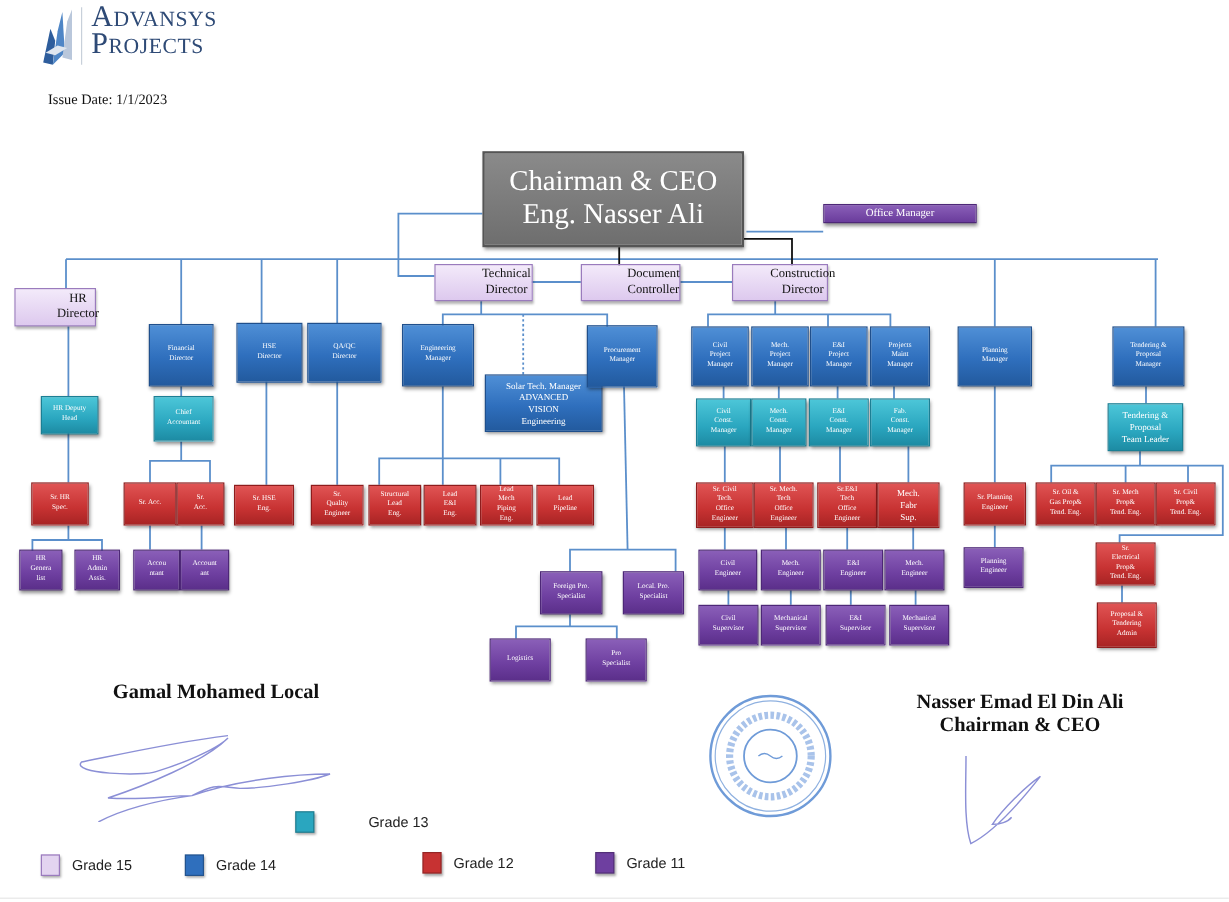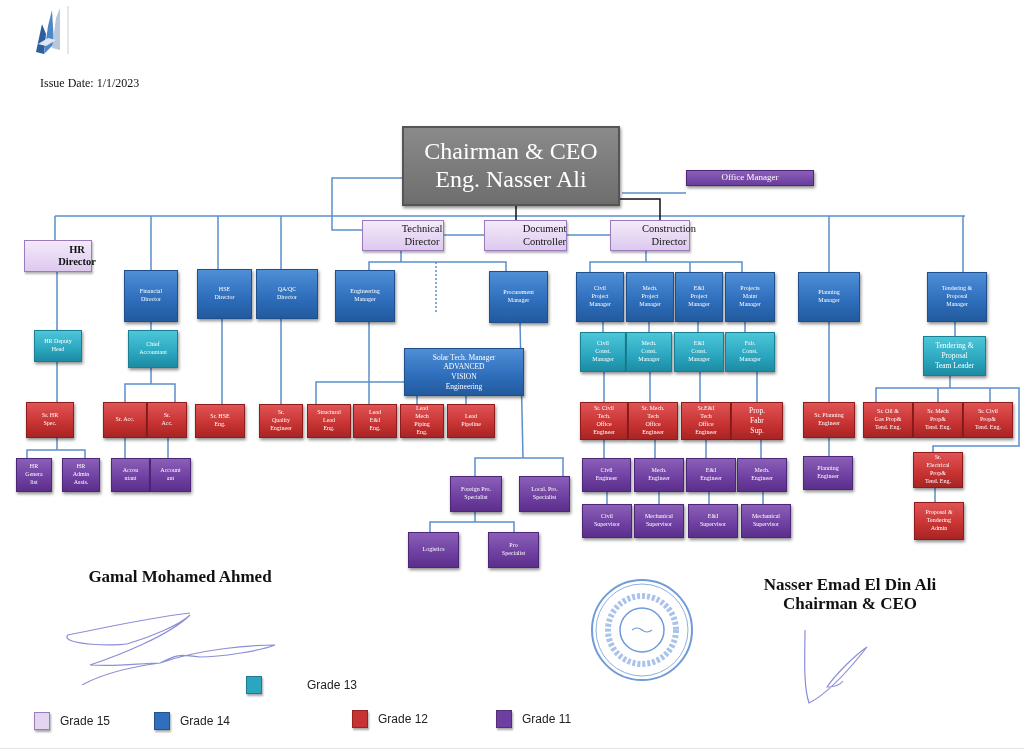--- a/index.html
+++ b/index.html
@@ -28,20 +28,24 @@
 <body>
 
 <div class="abs logo">
   <svg width="40" height="52" viewBox="0 0 40 52">
     <polygon points="6,48 12,20 16,30 14,50" fill="#2e5d9c"></polygon>
     <polygon points="14,50 18,22 22,6 24,40" fill="#4f86c6"></polygon>
     <polygon points="22,44 26,14 30,4 30,46" fill="#b9c7db"></polygon>
     <polygon points="8,40 18,34 26,36 16,42" fill="#dfe6ef"></polygon>
     <line x1="38" y1="2" x2="38" y2="50" stroke="#c8d0da" stroke-width="1"></line>
   </svg>
+  <div class="logo-text">
+    <span>Advansys</span>
+    <span>Projects</span>
+  </div>
 </div>
 <div class="abs issue">Issue Date: 1/1/2023</div>
 
 <svg class="lines" width="1024" height="752">
   <g stroke="#5b8fcb" stroke-width="1.5" fill="none">
 
     <line x1="55" y1="216" x2="965" y2="216"></line>
     <line x1="55" y1="216" x2="55" y2="240"></line>
     <line x1="151" y1="216" x2="151" y2="270"></line>
     <line x1="218" y1="216" x2="218" y2="270"></line>
@@ -123,31 +127,31 @@
 <div id="nodes">
     <div class="node ceo" style="left: 402px; top: 126px; width: 218px; height: 80px;">Chairman &amp; CEO
 Eng. Nasser Ali</div>
     <div class="node office" style="left: 686px; top: 170px; width: 128px; height: 16px;">Office Manager</div>
     <div class="node g15" style="left: 362px; top: 220px; width: 82px; height: 31px;">Technical
 Director</div>
     <div class="node g15" style="left: 484px; top: 220px; width: 83px; height: 31px;">Document
 Controller</div>
     <div class="node g15" style="left: 610px; top: 220px; width: 80px; height: 31px;">Construction
 Director</div>
-    <div class="node g15" style="left: 24px; top: 240px; width: 68px; height: 32px; font-weight: bold;">HR
+    <div class="node g15" style="left: 12px; top: 240px; width: 68px; height: 32px;">HR
 Director</div>
     <div class="node g14" style="left: 124px; top: 270px; width: 54px; height: 52px;">Financial
 Director</div>
     <div class="node g14" style="left: 197px; top: 269px; width: 55px; height: 50px;">HSE
 Director</div>
     <div class="node g14" style="left: 256px; top: 269px; width: 62px; height: 50px;">QA/QC
 Director</div>
     <div class="node g14" style="left: 335px; top: 270px; width: 60px; height: 52px;">Engineering
 Manager</div>
-    <div class="node g14 big" style="left: 404px; top: 312px; width: 120px; height: 48px; margin-top: 36px;">Solar Tech. Manager
+    <div class="node g14 big" style="left: 404px; top: 312px; width: 98px; height: 48px;">Solar Tech. Manager
 ADVANCED
 VISION
 Engineering</div>
     <div class="node g14" style="left: 489px; top: 271px; width: 59px; height: 52px;">Procurement
 Manager</div>
     <div class="node g14" style="left: 576px; top: 272px; width: 48px; height: 50px;">Civil
 Project
 Manager</div>
     <div class="node g14" style="left: 626px; top: 272px; width: 48px; height: 50px;">Mech.
 Project
@@ -209,21 +213,21 @@
 Office
 Engineer</div>
     <div class="node g12" style="left: 628px; top: 402px; width: 50px; height: 38px;">Sr. Mech.
 Tech
 Office
 Engineer</div>
     <div class="node g12" style="left: 681px; top: 402px; width: 50px; height: 38px;">Sr.E&amp;I
 Tech
 Office
 Engineer</div>
-    <div class="node g12 big" style="left: 731px; top: 402px; width: 52px; height: 38px;">Prop.
+    <div class="node g12 big" style="left: 731px; top: 402px; width: 52px; height: 38px;">Mech.
 Fabr
 Sup.</div>
     <div class="node g12" style="left: 803px; top: 402px; width: 52px; height: 36px;">Sr. Planning
 Engineer</div>
     <div class="node g12" style="left: 863px; top: 402px; width: 50px; height: 36px;">Sr. Oil &amp;
 Gas Prop&amp;
 Tend. Eng.</div>
     <div class="node g12" style="left: 913px; top: 402px; width: 50px; height: 36px;">Sr. Mech
 Prop&amp;
 Tend. Eng.</div>
@@ -268,21 +272,21 @@
 Supervisor</div>
     <div class="node g11" style="left: 688px; top: 504px; width: 50px; height: 34px;">E&amp;I
 Supervisor</div>
     <div class="node g11" style="left: 741px; top: 504px; width: 50px; height: 34px;">Mechanical
 Supervisor</div>
     <div class="node g11" style="left: 803px; top: 456px; width: 50px; height: 34px;">Planning
 Engineer</div>
   </div>
 
 <div class="abs sig-name" style="left:55px;top:568px;width:250px;">
-  <div>Gamal Mohamed Ahmed</div>
+  <div>Gamal Mohamed Local</div>
 </div>
 <svg class="abs" style="left:60px;top:605px;" width="230" height="80">
   <path d="M130,8 C80,14 20,28 8,30 C-2,40 60,42 70,38 C90,32 120,20 130,10 C110,30 60,50 30,60 C60,62 80,58 100,58 C140,44 190,40 215,40 C200,46 160,52 140,52 C120,50 120,48 100,58 C70,62 40,70 22,80" stroke="#8b8fd6" stroke-width="1.2" fill="none"></path>
 </svg>
 
 <svg class="abs" style="left:588px;top:576px;" width="108" height="108">
   <circle cx="54" cy="54" r="50" stroke="#6f9bd8" stroke-width="2" fill="none"></circle>
   <circle cx="54" cy="54" r="46" stroke="#8fb1e0" stroke-width="1" fill="none"></circle>
   <circle cx="54" cy="54" r="22" stroke="#6f9bd8" stroke-width="1.5" fill="none"></circle>
   <circle cx="54" cy="54" r="34" stroke="#a9c3ea" stroke-width="6" stroke-dasharray="3,2" fill="none"></circle>

